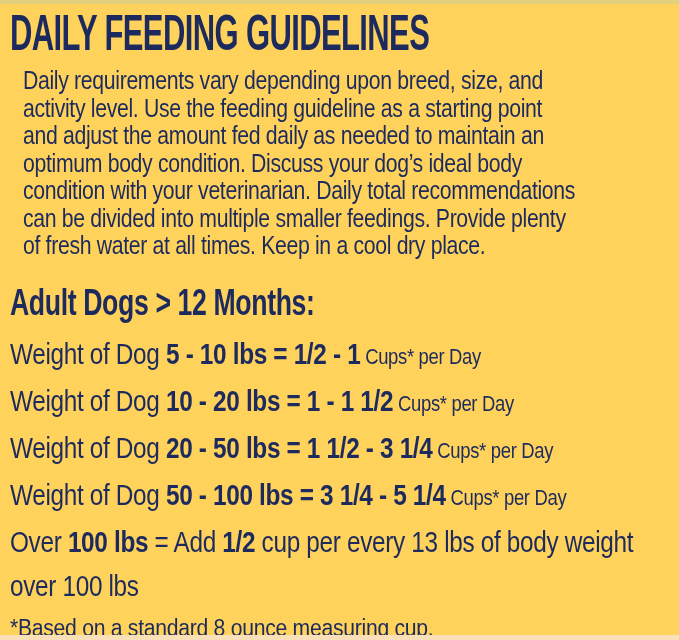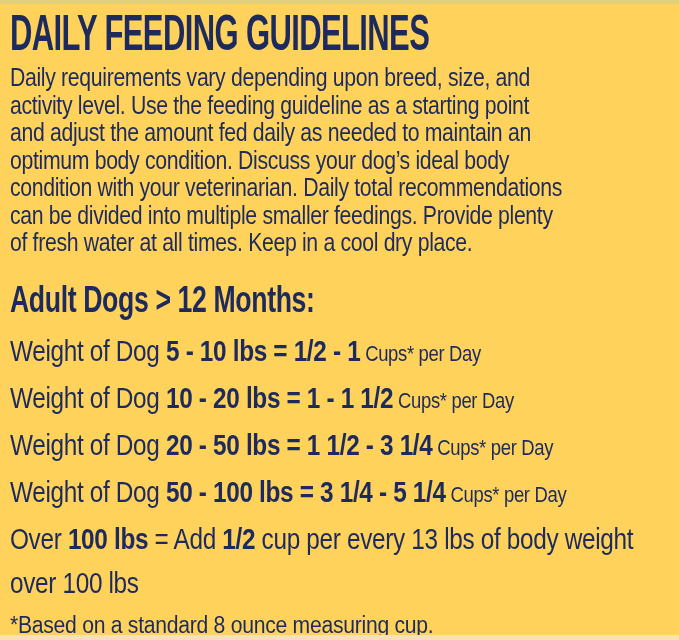--- a/index.html
+++ b/index.html
@@ -25,21 +25,21 @@
   .edge.top{top:0;height:4px;background:var(--top-strip);}
   .edge.bottom{bottom:0;height:5px;background:var(--bottom-strip);}
   
   .cx{transform-origin:0 50%;display:block;white-space:nowrap;}
   h1.h1{
     margin:4px 0 10px 0;
     font-size:50px;line-height:42px;font-weight:bold;
     letter-spacing:-1px;
     transform:scaleX(0.62);
   }
-  .intro{margin:0;}
+  .intro{margin:13px;}
   .intro .line{
     font-size:25px;line-height:27.5px;
     letter-spacing:-0.4px;
     transform:scaleX(0.85);
   }
   h2.h2{
     margin:24px 0 10px 0;
     font-size:36px;line-height:38px;font-weight:bold;
     letter-spacing:-0.5px;
     transform:scaleX(0.74);

